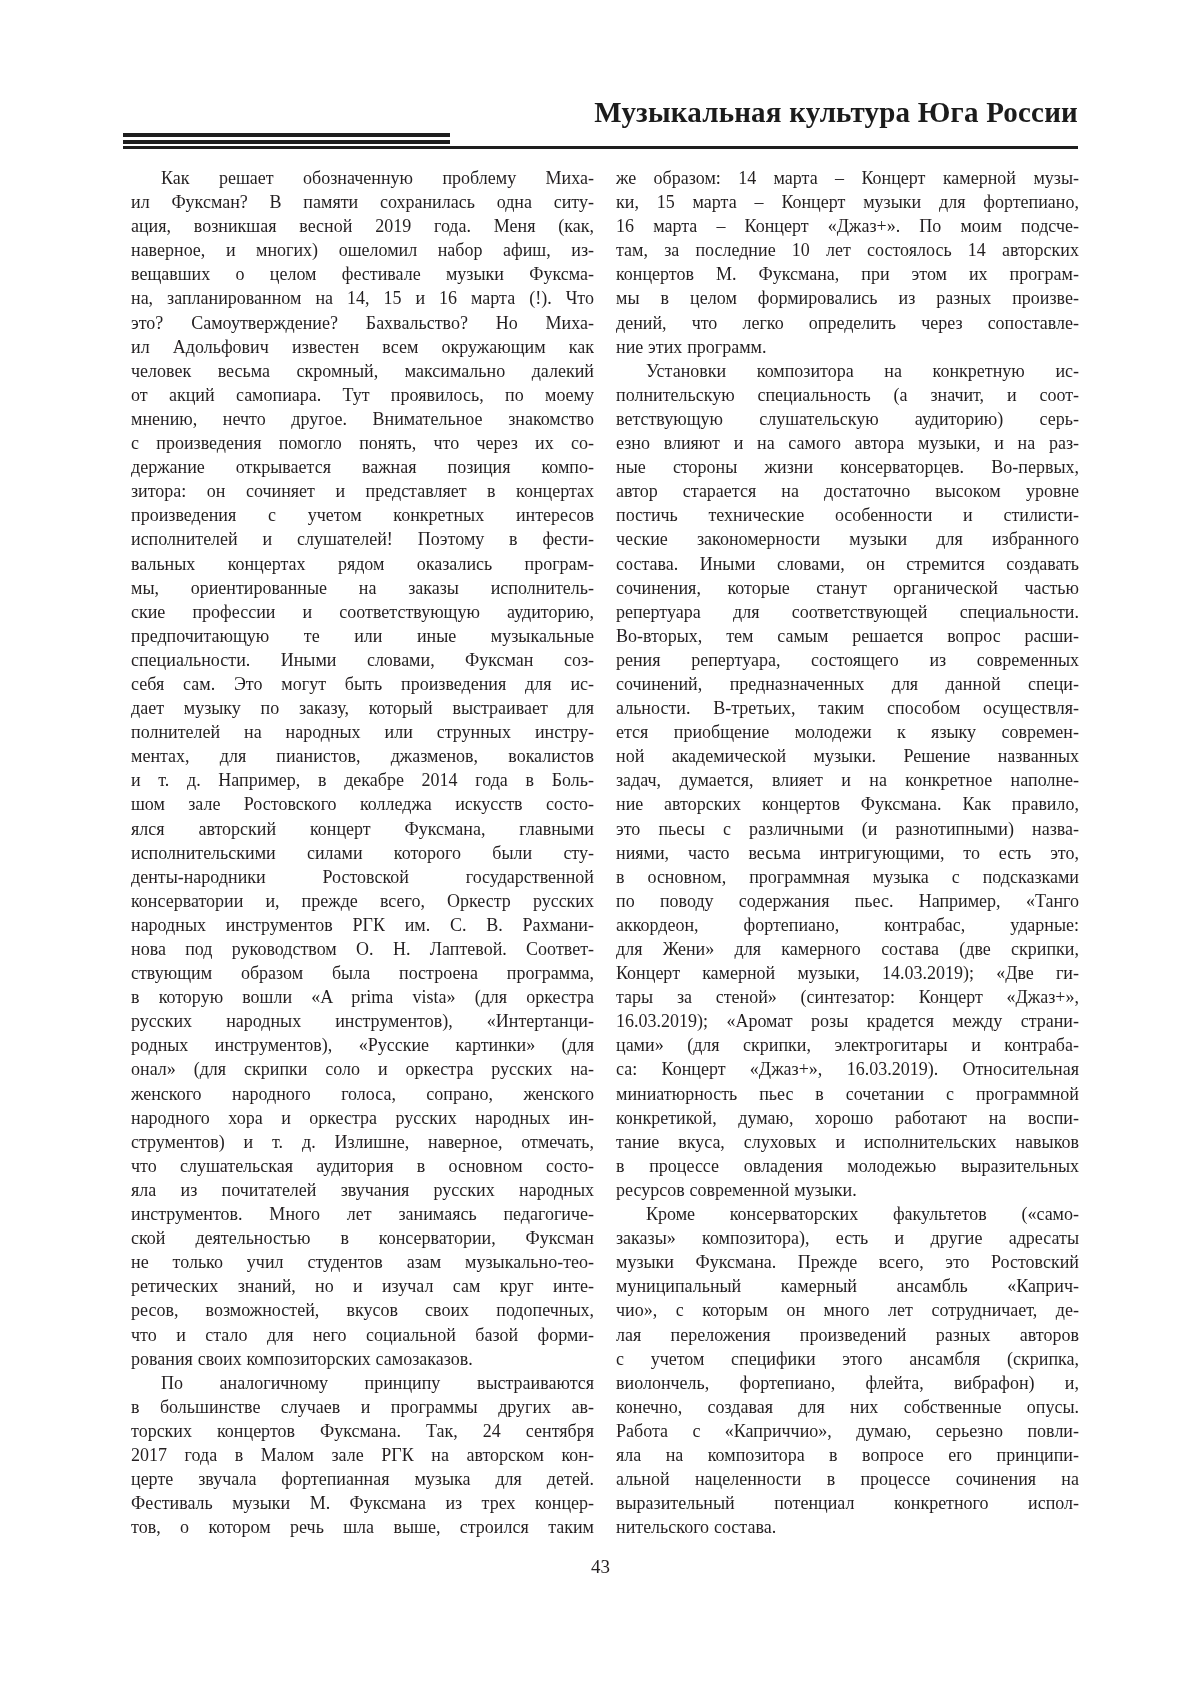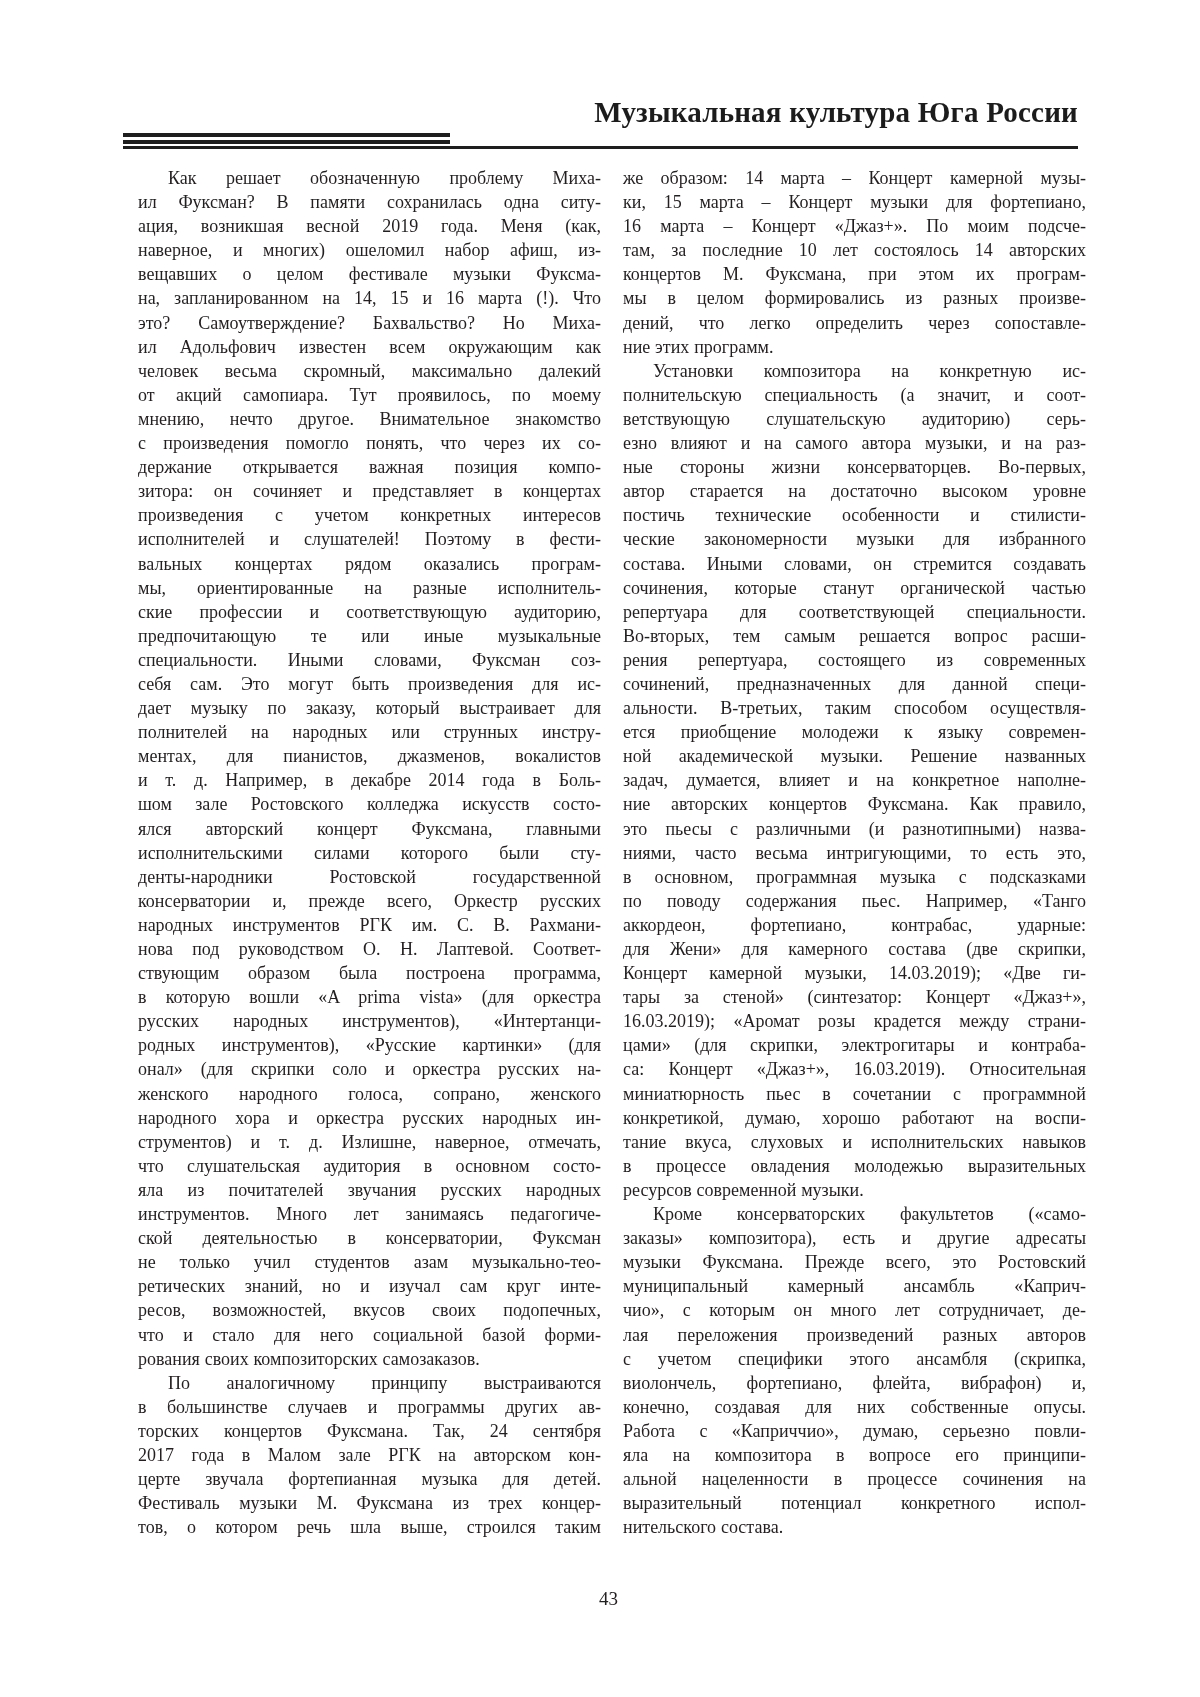--- a/index.html
+++ b/index.html
@@ -53,46 +53,45 @@
     position: absolute;
     top: 146px;
     left: 0;
     width: 955px;
     height: 3px;
     background: #1e1e1e;
   }
   .columns {
     position: absolute;
     top: 166px;
-    left: 15px;
+    left: 8px;
     width: 955px;
     display: flex;
     gap: 22px;
   }
   .col {
     width: 463px;
     font-size: 18px;
     line-height: 24.1px;
   }
   .line {
     text-align: justify;
     text-align-last: justify;
     word-spacing: 0.02em;
   }
   .line.p { text-indent: 30px; }
   .line.e { text-align-last: left; }
   .page-number {
     position: absolute;
     top: 1556px;
-    left: 8px;
+    left: 0;
     width: 955px;
     text-align: center;
     font-size: 19px;
     color: #231f20;
-    margin-top: 32px;
   }
 </style>
 </head>
 <body>
 
 <div class="page">
   <div class="content">
 
     <header>
       <h1 class="journal-title">Музыкальная культура Юга России</h1>
@@ -112,21 +111,21 @@
           <div class="line">ил Адольфович известен всем окружающим как</div>
           <div class="line">человек весьма скромный, максимально далекий</div>
           <div class="line">от акций самопиара. Тут проявилось, по моему</div>
           <div class="line">мнению, нечто другое. Внимательное знакомство</div>
           <div class="line">с произведения помогло понять, что через их со-</div>
           <div class="line">держание открывается важная позиция компо-</div>
           <div class="line">зитора: он сочиняет и представляет в концертах</div>
           <div class="line">произведения с учетом конкретных интересов</div>
           <div class="line">исполнителей и слушателей! Поэтому в фести-</div>
           <div class="line">вальных концертах рядом оказались програм-</div>
-          <div class="line">мы, ориентированные на разные исполнитель-</div>
+          <div class="line">мы, ориентированные на заказы исполнитель-</div>
           <div class="line">ские профессии и соответствующую аудиторию,</div>
           <div class="line">предпочитающую те или иные музыкальные</div>
           <div class="line">специальности. Иными словами, Фуксман соз-</div>
           <div class="line">себя сам. Это могут быть произведения для ис-</div>
           <div class="line">дает музыку по заказу, который выстраивает для</div>
           <div class="line">полнителей на народных или струнных инстру-</div>
           <div class="line">ментах, для пианистов, джазменов, вокалистов</div>
           <div class="line">и т. д. Например, в декабре 2014 года в Боль-</div>
           <div class="line">шом зале Ростовского колледжа искусств состо-</div>
           <div class="line">ялся авторский концерт Фуксмана, главными</div>

